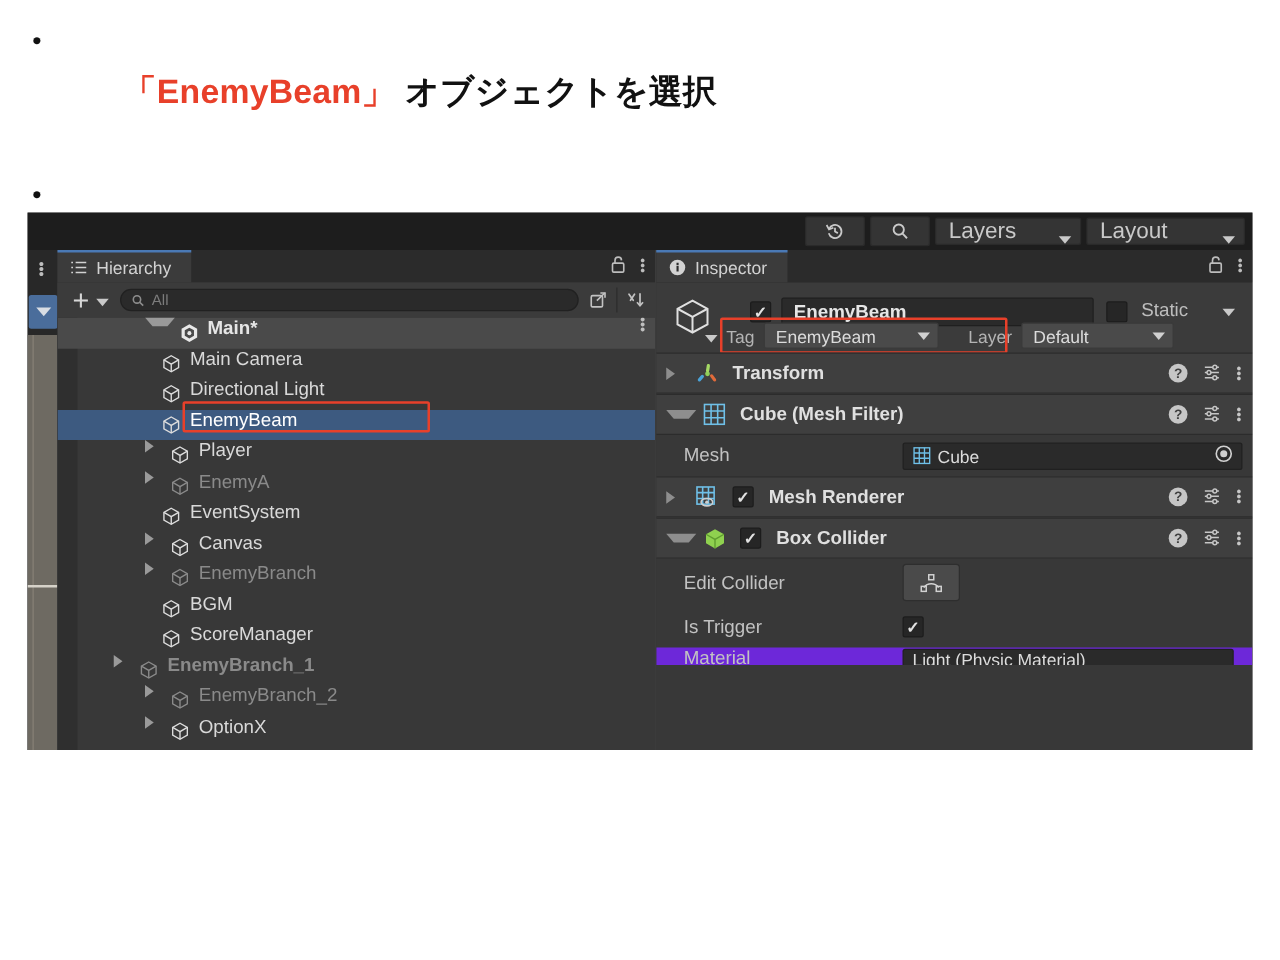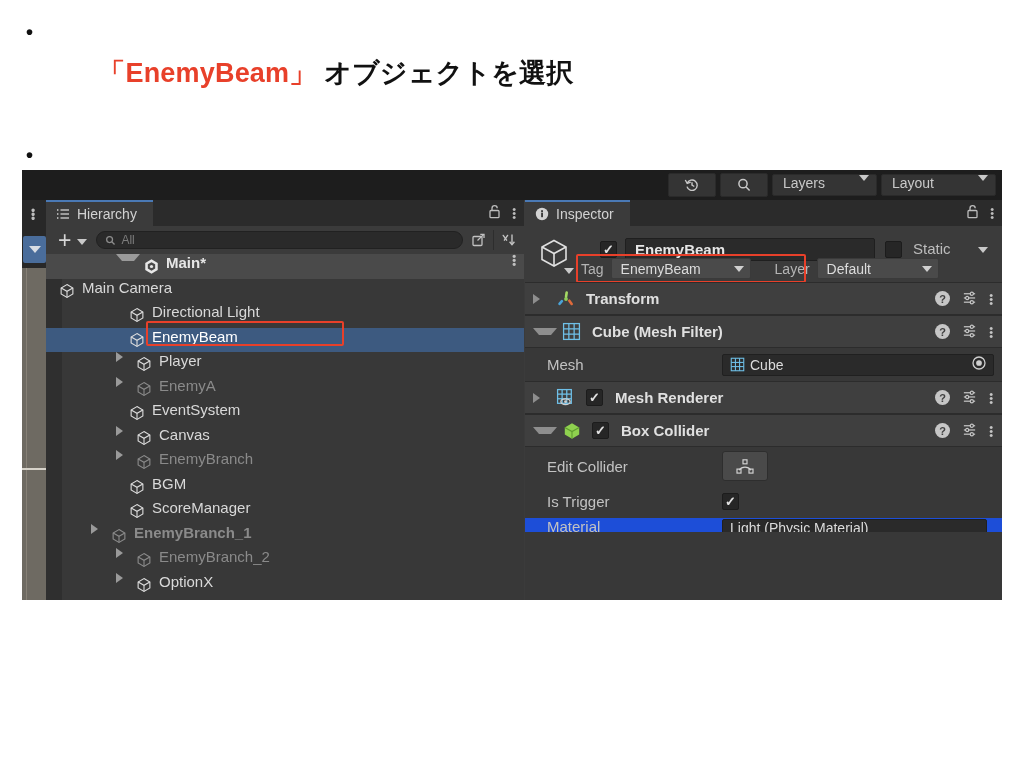--- a/index.html
+++ b/index.html
@@ -78,23 +78,23 @@
     justify-content: center;
     color: #c9c9c9;
   }
   .tb-drop {
     height: 22px;
     margin-left: 4px;
     background: #343434;
     border: 1px solid #2a2a2a;
     border-radius: 2px;
     display: flex;
-    align-items: flex-start;
+    align-items: flex-end;
     color: #c9c9c9;
-    font-size: 14px;
+    font-size: 18px;
     padding: 0 7px 0 10px;
     box-sizing: border-box;
   }
   .tb-drop .lbl { margin-right: 34px; }
   .tb-drop.layout .lbl { margin-right: 44px; }
   .caret {
     width: 0; height: 0;
     border-left: 5px solid transparent;
     border-right: 5px solid transparent;
     border-top: 6px solid #c9c9c9;
@@ -488,21 +488,21 @@
   .obj-field .radio-ico { margin-left: auto; }
   .edit-btn {
     width: 44px; height: 28px;
     background: #4a4a4a;
     border: 1px solid #2e2e2e;
     border-radius: 3px;
     display: flex;
     align-items: center;
     justify-content: center;
   }
-  .cut-row { height: 14px; background: #1d4ed8; position: relative; overflow: hidden; }
+  .cut-row { height: 14px; background: #6d28d9; position: relative; overflow: hidden; }
   .cut-row .cut-lbl {
     position: absolute; left: 22px; top: 0;
     font-size: 15px; color: #c2c2c2;
   }
   .cut-row .cut-field {
     position: absolute; left: 197px; top: 1px;
     width: 265px; height: 22px;
     background: #2a2a2a;
     border: 1px solid #202020;
     border-radius: 2px;
@@ -647,21 +647,21 @@
         </span>
         <span class="rname">Main*</span>
         <span class="row-dots">
             <span>•</span>
             <span>•</span>
             <span>•</span>
           </span>
       </div>
 
       <div id="tree-rows">
-          <div class="row" style="">
+          <div class="row" style="padding-left: 70px;">
             <span class="arrow blank" style="visibility: hidden;"></span>
             <span class="obj-ico">
               <svg width="16" height="16" viewBox="0 0 18 18" fill="none" stroke="#dcdcdc" stroke-width="1.25">
                 <path d="M9 1.8 L15.6 5.6 L15.6 12.4 L9 16.2 L2.4 12.4 L2.4 5.6 Z"></path>
                 <path d="M2.4 5.6 L9 9.4 L15.6 5.6"></path>
                 <path d="M9 9.4 L9 16.2"></path>
               </svg>
             </span>
             <span class="rname">Main Camera</span>
           </div>

